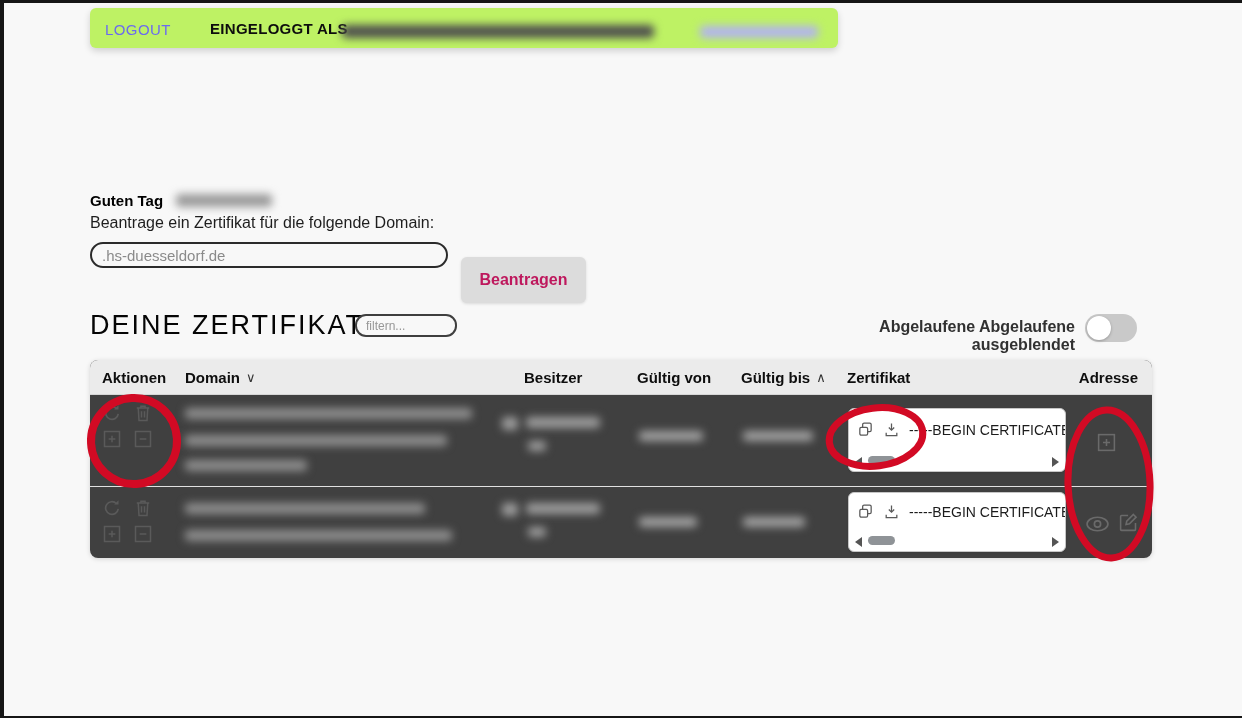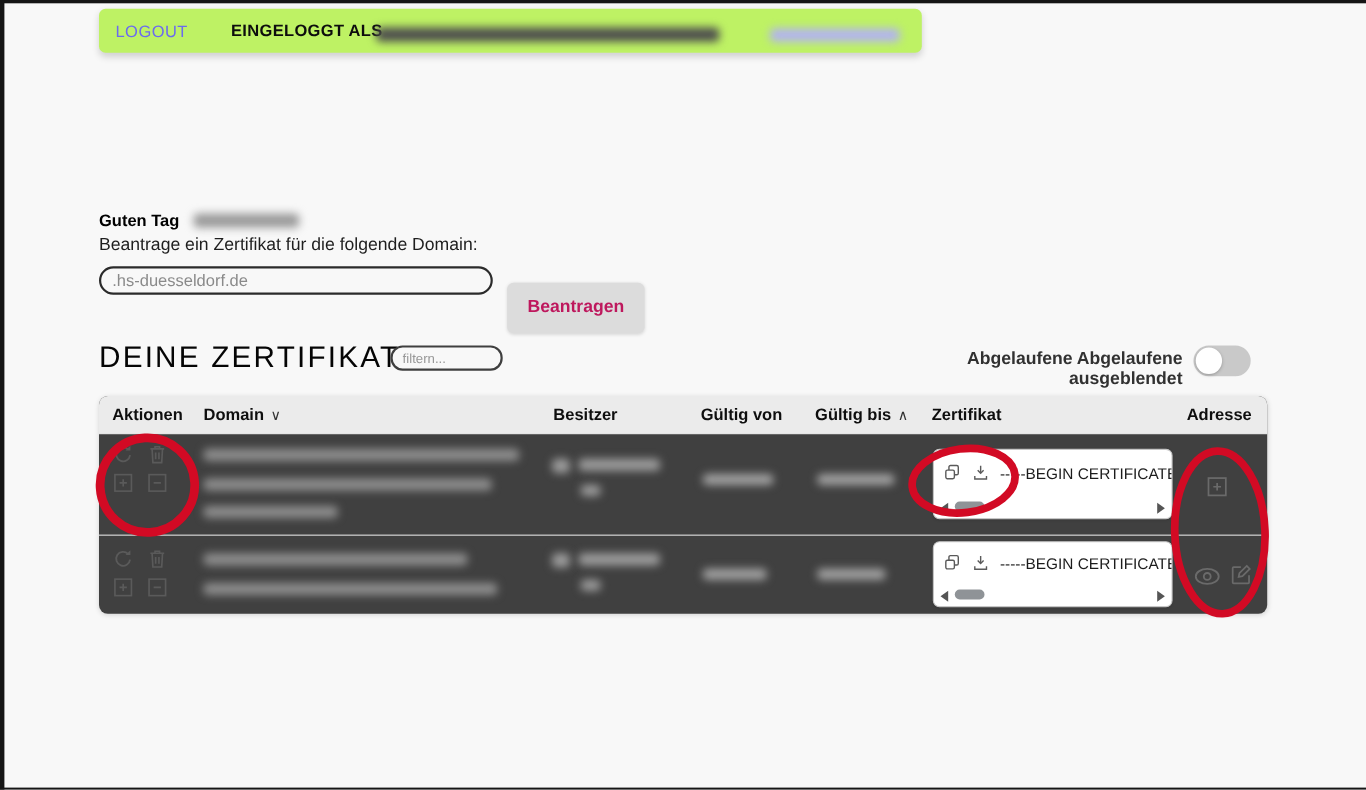--- a/index.html
+++ b/index.html
@@ -150,21 +150,21 @@
 <div class="table-card">
 
   <div class="thead">
     <div class="th" style="left:12px;">
         <span>Aktionen</span>
       </div>
     <div class="th" style="left:95px;">
       <span>Domain</span>
       <span class="sort">∨</span>
     </div>
-    <div class="th" style="left:413px;">
+    <div class="th" style="left:434px;">
         <span>Besitzer</span>
       </div>
     <div class="th" style="left:547px;">
         <span>Gültig von</span>
       </div>
     <div class="th" style="left:651px;">
       <span>Gültig bis</span>
       <span class="sort">∧</span>
     </div>
     <div class="th" style="left:757px;">

